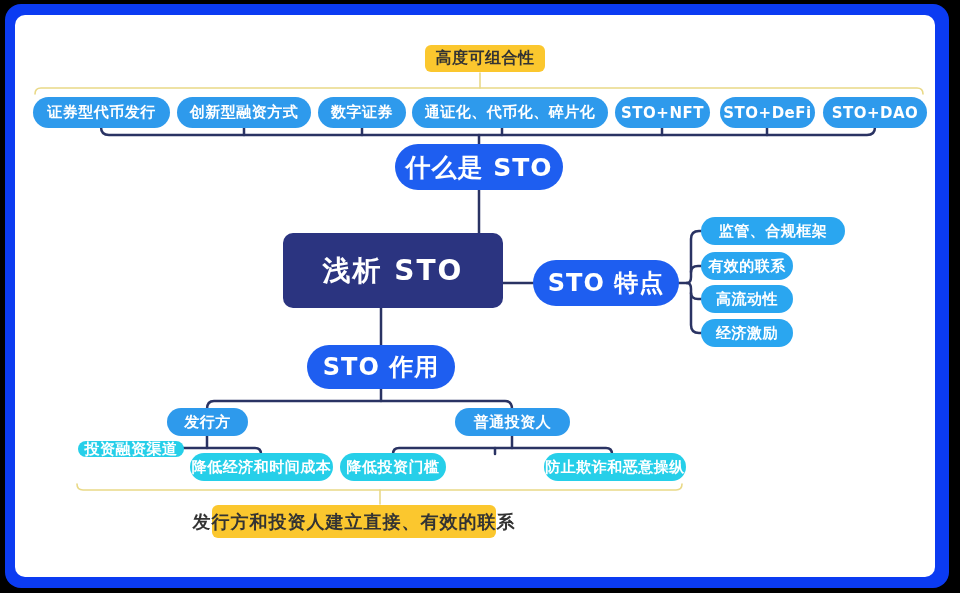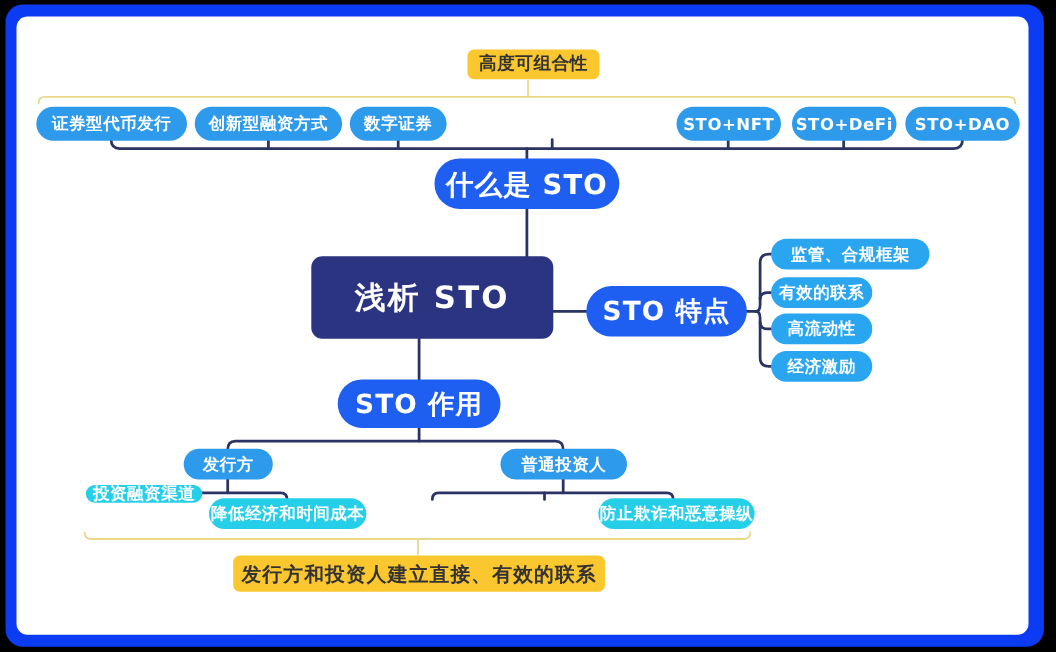--- a/index.html
+++ b/index.html
@@ -64,20 +64,21 @@
       <path d="M393,454 Q393,448 399,448 H606 Q612,448 612,454"></path>
       <path d="M495,448 V454"></path>
     </g>
   </svg>
 
   <div class="node note f16" style="left:425px;top:45px;width:120px;height:27px">高度可组合性</div>
 
   <div class="node pill sky f15" style="left:33px;top:97px;width:137px;height:31px">证券型代币发行</div>
   <div class="node pill sky f15" style="left:177px;top:97px;width:134px;height:31px">创新型融资方式</div>
   <div class="node pill sky f15" style="left:318px;top:97px;width:88px;height:31px">数字证券</div>
+  <div class="node pill sky f15" style="left:412px;top:97px;width:196px;height:31px">通证化、代币化、碎片化</div>
   <div class="node pill sky f15" style="left:615px;top:97px;width:95px;height:31px">STO+NFT</div>
   <div class="node pill sky f15" style="left:720px;top:97px;width:95px;height:31px">STO+DeFi</div>
   <div class="node pill sky f15" style="left:823px;top:97px;width:104px;height:31px">STO+DAO</div>
 
   <div class="node pill royal f25" style="left:395px;top:144px;width:168px;height:46px">什么是 STO</div>
 
   <div class="node navy-box f40" style="left:283px;top:233px;width:220px;height:75px">浅析 STO</div>
 
   <div class="node pill royal f24" style="left:533px;top:260px;width:146px;height:46px">STO 特点</div>
   <div class="node pill azure f15" style="left:701px;top:217px;width:144px;height:28px">监管、合规框架</div>
@@ -85,16 +86,17 @@
   <div class="node pill azure f15" style="left:701px;top:285px;width:92px;height:28px">高流动性</div>
   <div class="node pill azure f15" style="left:701px;top:319px;width:92px;height:28px">经济激励</div>
 
   <div class="node pill royal f24" style="left:307px;top:345px;width:148px;height:44px">STO 作用</div>
 
   <div class="node pill sky f15" style="left:167px;top:408px;width:81px;height:28px">发行方</div>
   <div class="node pill sky f15" style="left:455px;top:408px;width:115px;height:28px">普通投资人</div>
 
   <div class="node pill cyan f15" style="left:78px;top:441px;width:106px;height:16px">投资融资渠道</div>
   <div class="node pill cyan f15" style="left:190px;top:453px;width:143px;height:28px">降低经济和时间成本</div>
+  <div class="node pill cyan f15" style="left:340px;top:453px;width:106px;height:28px">降低投资门槛</div>
   <div class="node pill cyan f15" style="left:544px;top:453px;width:142px;height:28px">防止欺诈和恶意操纵</div>
 
-  <div class="node note f18" style="left:212px;top:505px;width:338px;height:33px">发行方和投资人建立直接、有效的联系</div>
+  <div class="node note f18" style="left:212px;top:505px;width:284px;height:33px">发行方和投资人建立直接、有效的联系</div>
 </div>
 
 </body></html>

